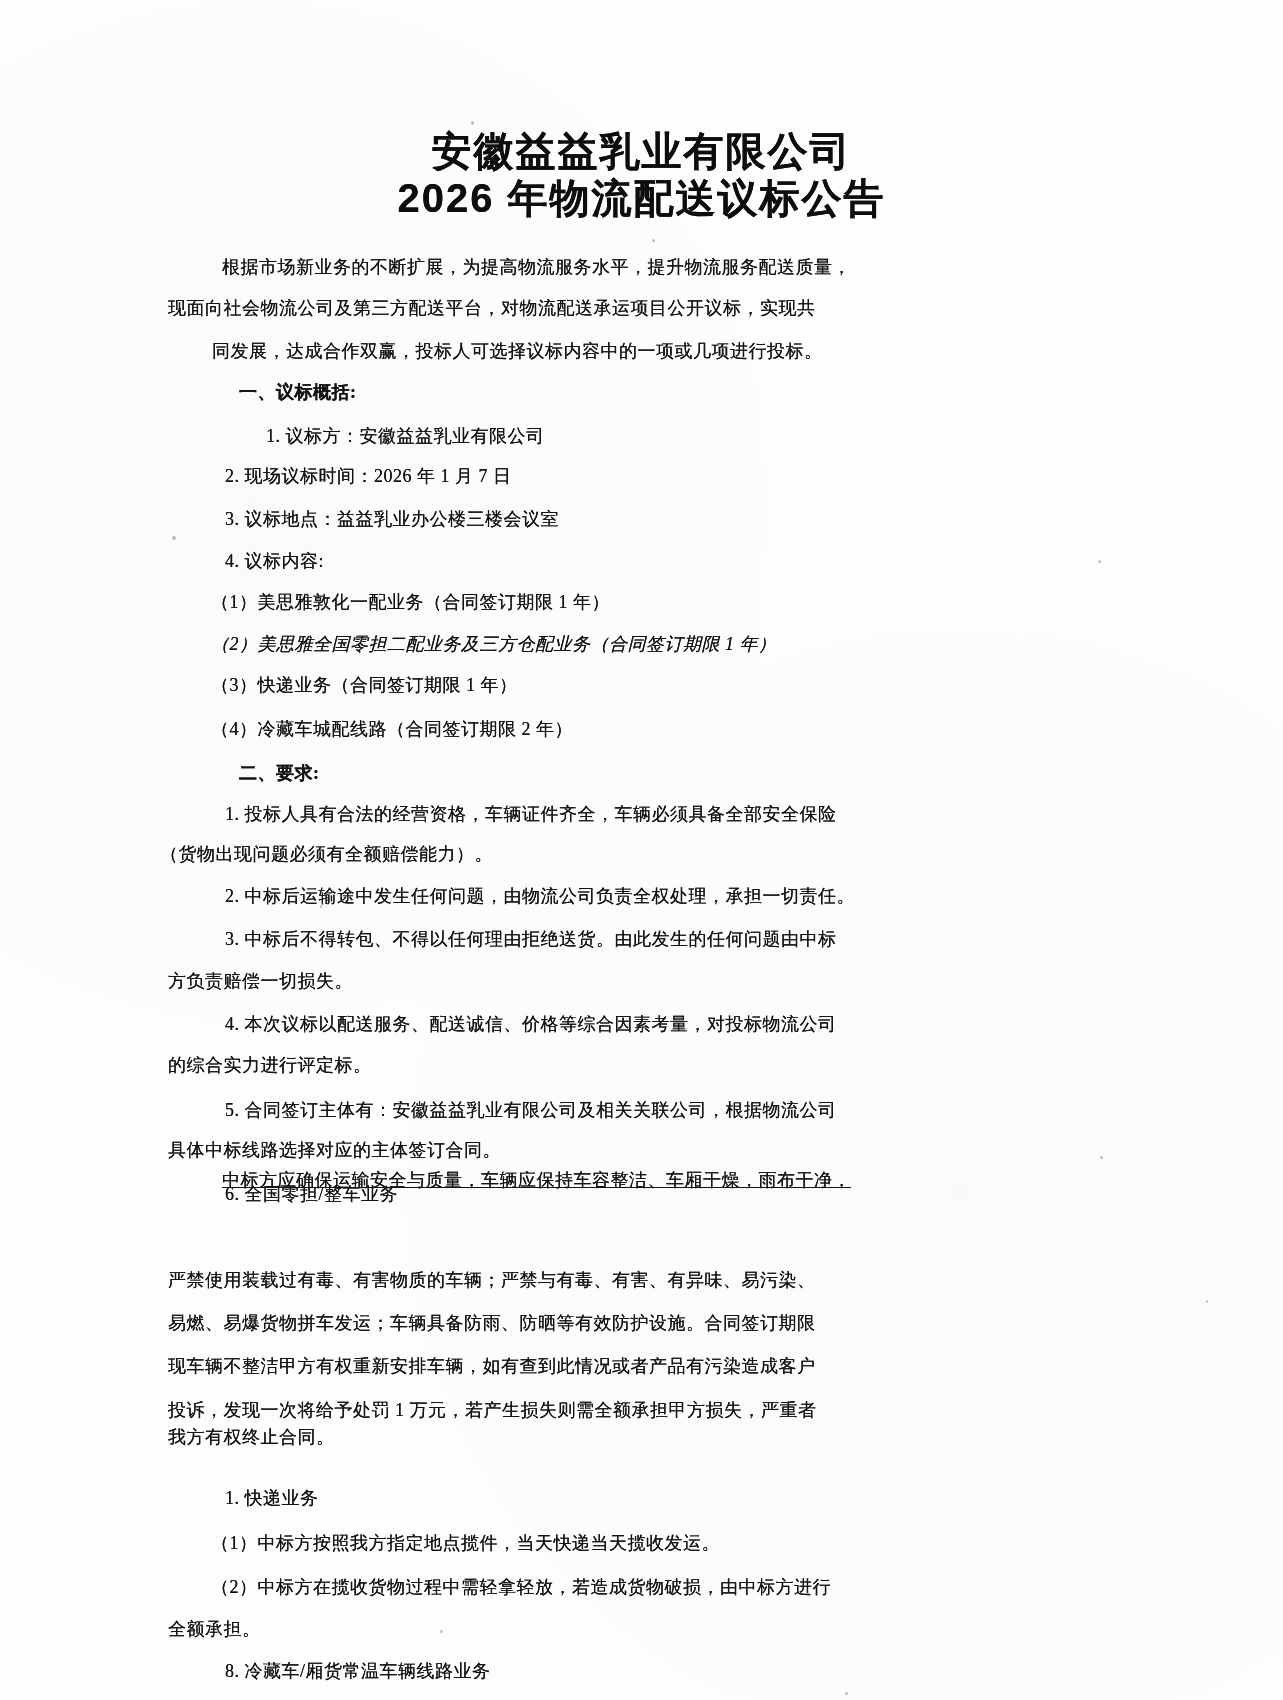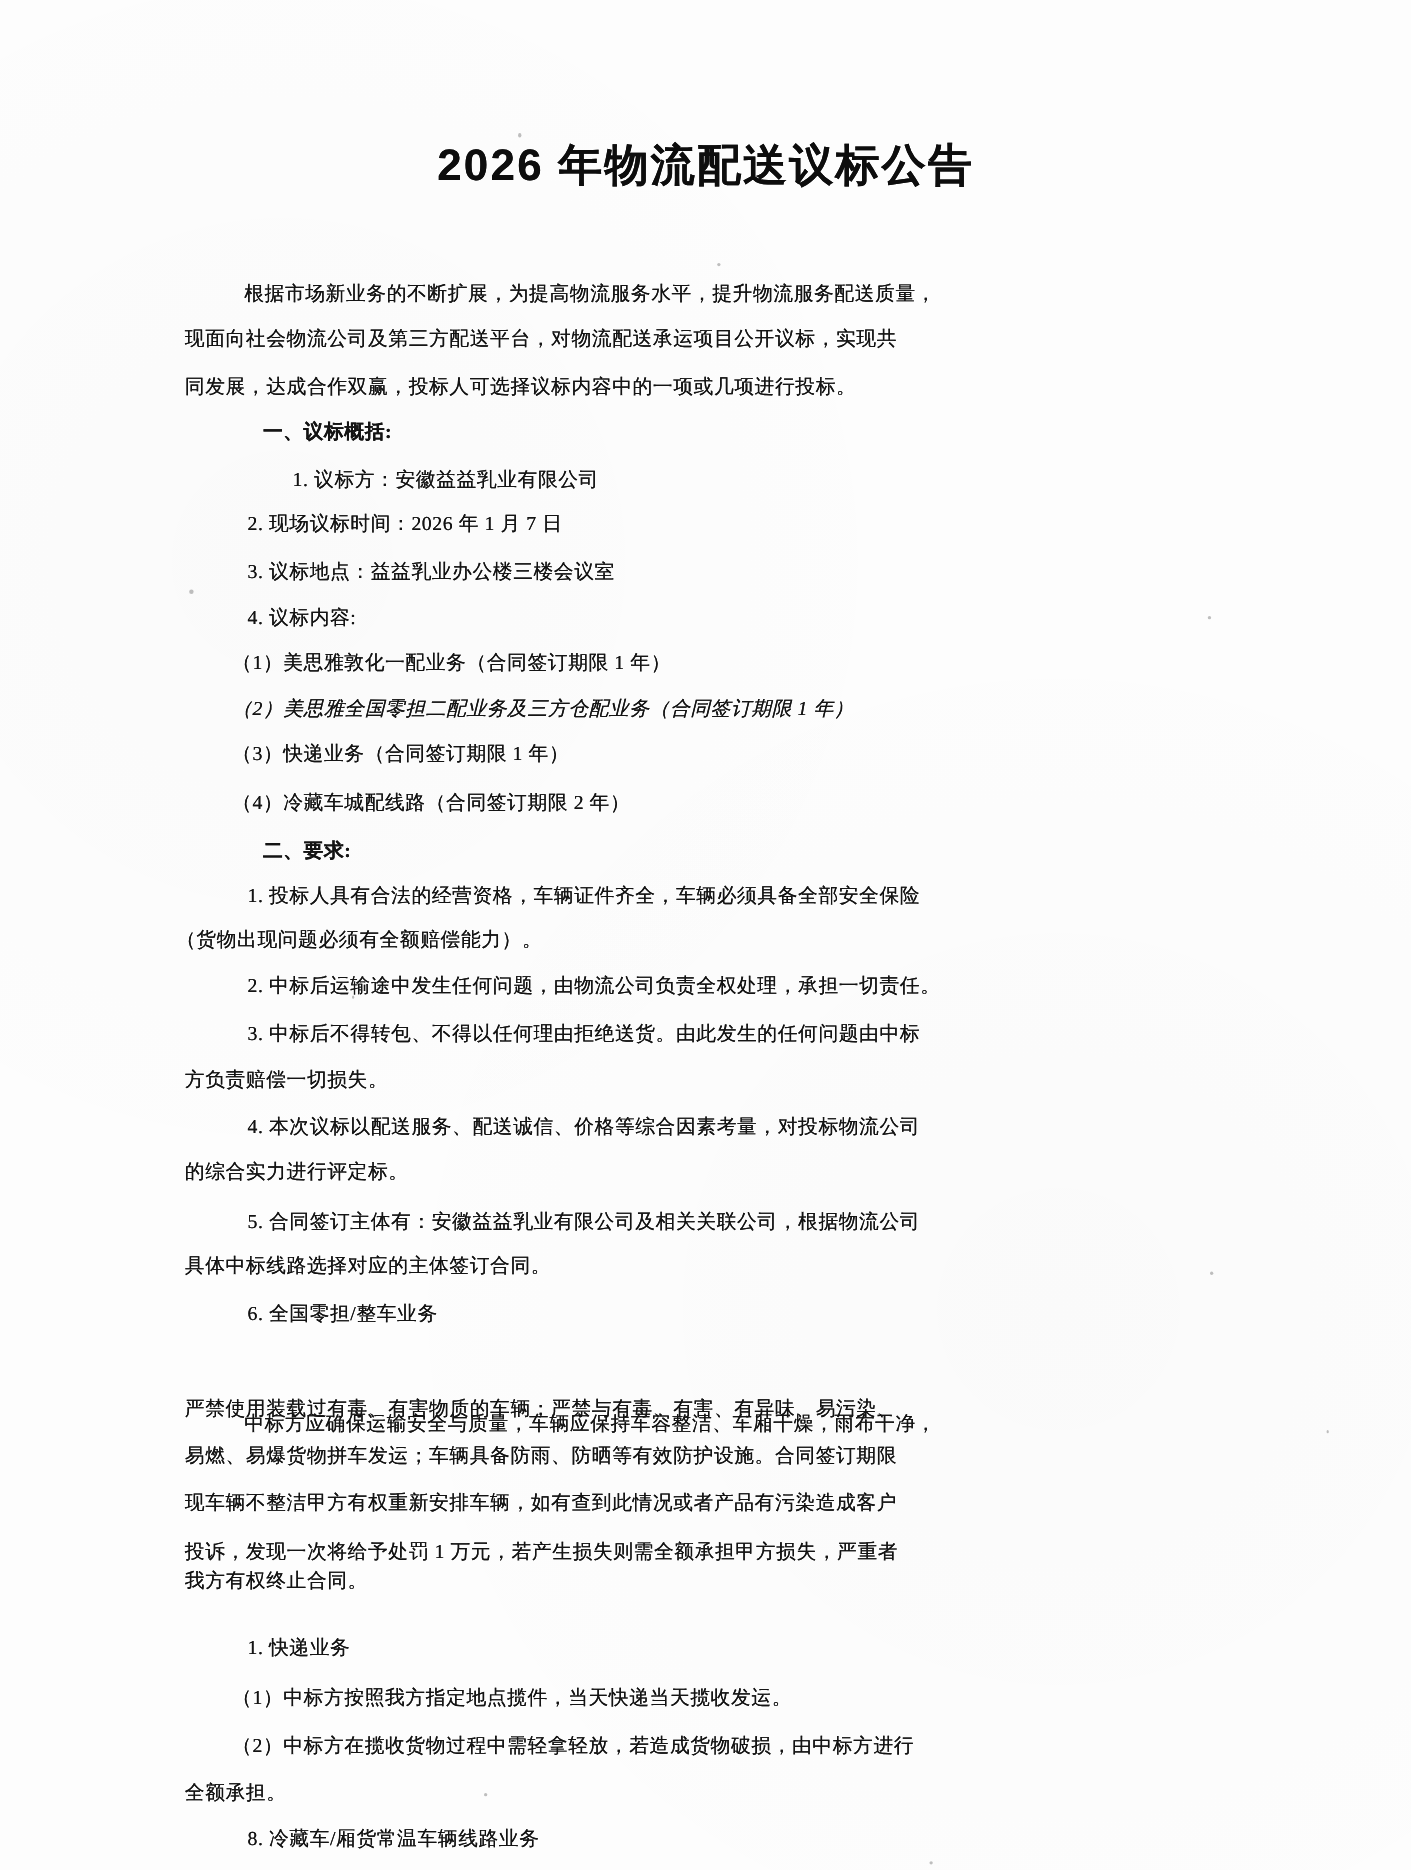--- a/index.html
+++ b/index.html
@@ -55,48 +55,49 @@
     border-radius:50%;
     opacity:0.55;
   }
 </style>
 </head>
 <body>
 
 <div class="page">
 
   <div class="title-block">
+    <div>安徽益益乳业有限公司</div>
     <div>2026 年物流配送议标公告</div>
   </div>
 
   <div>
       <div class="line first" style="top: 252px;">根据市场新业务的不断扩展，为提高物流服务水平，提升物流服务配送质量，</div>
       <div class="line cont" style="top: 293px;">现面向社会物流公司及第三方配送平台，对物流配送承运项目公开议标，实现共</div>
-      <div class="line cont" style="top: 336px;">同发展，达成合作双赢，投标人可选择议标内容中的一项或几项进行投标。</div>
+      <div class="line cont" style="top: 336px; margin-left: 44px;">同发展，达成合作双赢，投标人可选择议标内容中的一项或几项进行投标。</div>
       <div class="line heading" style="top: 377px;">一、议标概括:</div>
       <div class="line num" style="top: 421px; margin-left: 41px;">1. 议标方：安徽益益乳业有限公司</div>
       <div class="line num" style="top: 461px; text-align: right;">2. 现场议标时间：2026 年 1 月 7 日</div>
       <div class="line num" style="top: 504px;">3. 议标地点：益益乳业办公楼三楼会议室</div>
       <div class="line num" style="top: 546px;">4. 议标内容:</div>
       <div class="line paren" style="top: 587px;">（1）美思雅敦化一配业务（合同签订期限 1 年）</div>
       <div class="line paren" style="top: 629px; font-style: italic;">（2）美思雅全国零担二配业务及三方仓配业务（合同签订期限 1 年）</div>
       <div class="line paren" style="top: 670px;">（3）快递业务（合同签订期限 1 年）</div>
       <div class="line paren" style="top: 714px;">（4）冷藏车城配线路（合同签订期限 2 年）</div>
       <div class="line heading" style="top: 758px;">二、要求:</div>
       <div class="line num" style="top: 799px;">1. 投标人具有合法的经营资格，车辆证件齐全，车辆必须具备全部安全保险</div>
       <div class="line contp" style="top: 839px;">（货物出现问题必须有全额赔偿能力）。</div>
       <div class="line num" style="top: 881px;">2. 中标后运输途中发生任何问题，由物流公司负责全权处理，承担一切责任。</div>
       <div class="line num" style="top: 924px;">3. 中标后不得转包、不得以任何理由拒绝送货。由此发生的任何问题由中标</div>
       <div class="line cont" style="top: 966px;">方负责赔偿一切损失。</div>
       <div class="line num" style="top: 1009px;">4. 本次议标以配送服务、配送诚信、价格等综合因素考量，对投标物流公司</div>
       <div class="line cont" style="top: 1050px;">的综合实力进行评定标。</div>
       <div class="line num" style="top: 1095px;">5. 合同签订主体有：安徽益益乳业有限公司及相关关联公司，根据物流公司</div>
       <div class="line cont" style="top: 1135px;">具体中标线路选择对应的主体签订合同。</div>
       <div class="line num" style="top: 1179px;">6. 全国零担/整车业务</div>
-      <div class="line first" style="top: 1279px;">中标方应确保运输安全与质量，车辆应保持车容整洁、车厢干燥，雨布干净，</div>
+      <div class="line first" style="top: 1165px; text-decoration: underline;">中标方应确保运输安全与质量，车辆应保持车容整洁、车厢干燥，雨布干净，</div>
       <div class="line cont" style="top: 1265px;">严禁使用装载过有毒、有害物质的车辆；严禁与有毒、有害、有异味、易污染、</div>
       <div class="line cont" style="top: 1308px;">易燃、易爆货物拼车发运；车辆具备防雨、防晒等有效防护设施。合同签订期限</div>
       <div class="line cont" style="top: 1351px;">现车辆不整洁甲方有权重新安排车辆，如有查到此情况或者产品有污染造成客户</div>
       <div class="line cont" style="top: 1395px;">投诉，发现一次将给予处罚 1 万元，若产生损失则需全额承担甲方损失，严重者</div>
       <div class="line cont" style="top: 1422px;">我方有权终止合同。</div>
       <div class="line num" style="top: 1483px;">1. 快递业务</div>
       <div class="line paren" style="top: 1528px;">（1）中标方按照我方指定地点揽件，当天快递当天揽收发运。</div>
       <div class="line paren" style="top: 1572px;">（2）中标方在揽收货物过程中需轻拿轻放，若造成货物破损，由中标方进行</div>
       <div class="line cont" style="top: 1614px;">全额承担。</div>
       <div class="line num" style="top: 1656px;">8. 冷藏车/厢货常温车辆线路业务</div>

